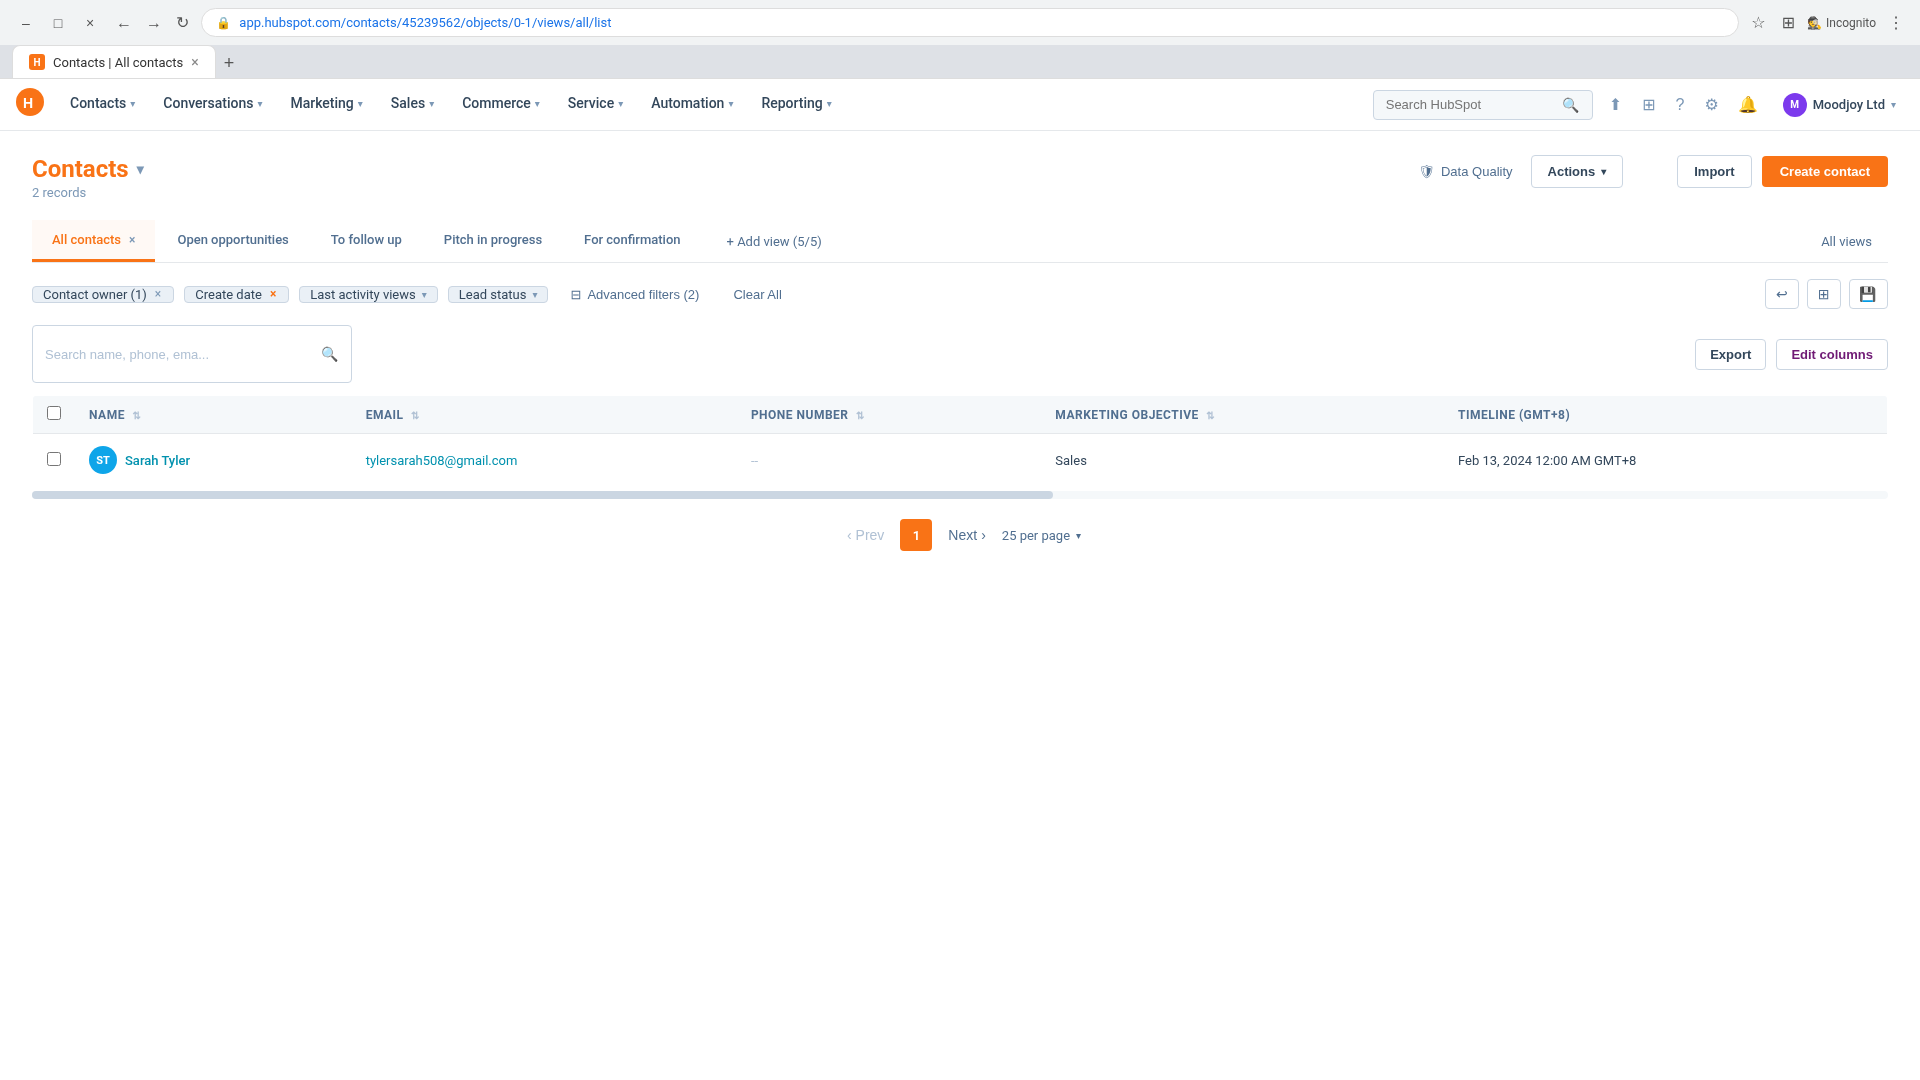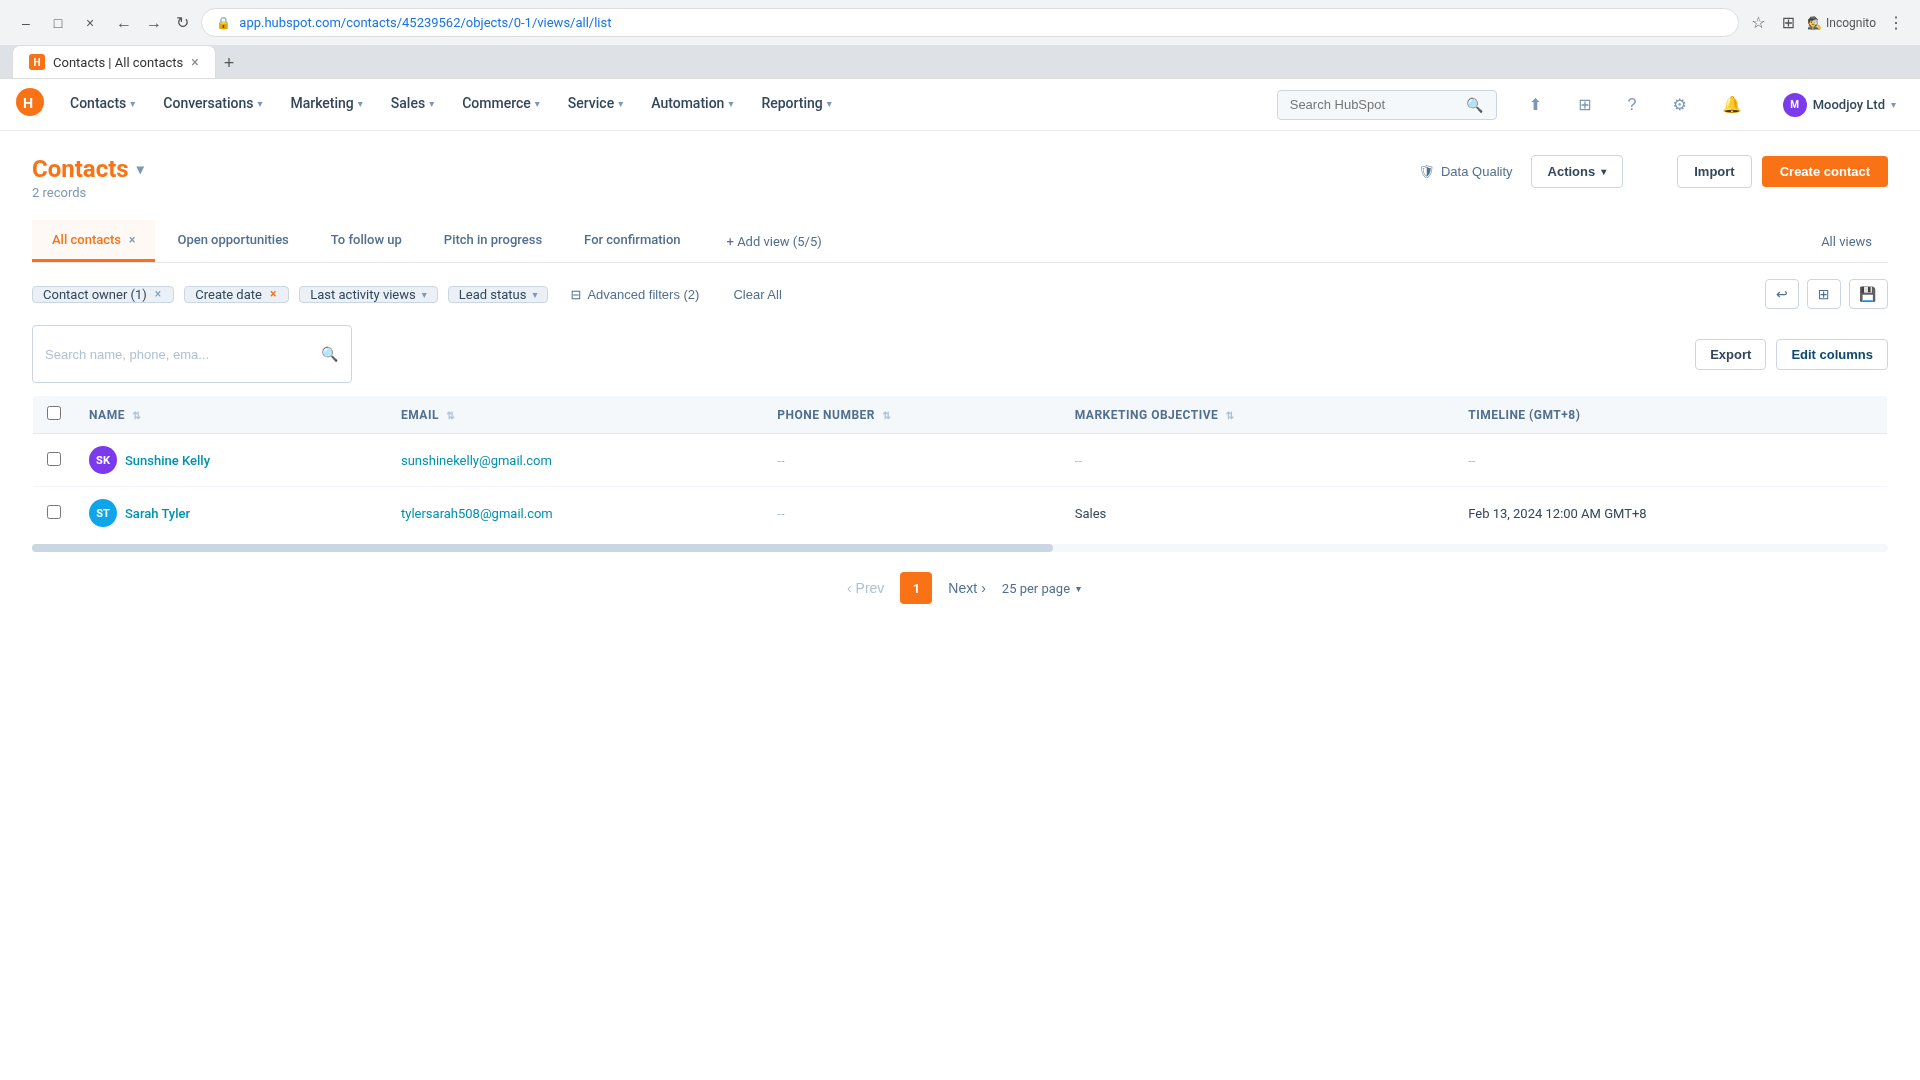--- a/index.html
+++ b/index.html
@@ -27,21 +27,21 @@
     
     .hs-topbar { display: flex; align-items: center; padding: 0 16px; height: 52px; background: #fff; border-bottom: 1px solid #e5e8eb; gap: 8px; }
     .hs-logo { color: #f97316; font-size: 24px; font-weight: bold; margin-right: 4px; }
 
     
     .hs-nav { display: flex; align-items: center; flex: 1; gap: 0; }
     .hs-nav-item { display: flex; align-items: center; gap: 4px; padding: 14px 14px; font-size: 14px; font-weight: 500; color: #33475b; cursor: pointer; white-space: nowrap; border-bottom: 3px solid transparent; }
     .hs-nav-item .chevron { font-size: 10px; color: #7c98b6; }
 
     
-    .hs-topbar-right { display: flex; align-items: center; gap: 28px; margin-left: auto; }
+    .hs-topbar-right { display: flex; align-items: center; gap: 12px; margin-left: auto; }
     .hs-search { display: flex; align-items: center; background: #f5f8fa; border: 1px solid #cbd6e2; border-radius: 4px; padding: 6px 12px; gap: 8px; width: 220px; }
     .hs-search input { border: none; background: none; outline: none; font-size: 13px; width: 100%; }
     .hs-icon-btn { background: none; border: none; cursor: pointer; color: #7c98b6; font-size: 16px; padding: 4px; border-radius: 4px; }
     .hs-user-badge { display: flex; align-items: center; gap: 6px; cursor: pointer; font-size: 13px; font-weight: 500; color: #33475b; padding: 4px 8px; border-radius: 4px; }
 
     
     .page-content { padding: 24px 32px; }
     .page-header { display: flex; align-items: flex-start; justify-content: space-between; margin-bottom: 20px; }
     .page-title-section { display: flex; flex-direction: column; }
     .page-title { display: flex; align-items: center; gap: 8px; font-size: 24px; font-weight: 700; color: #f97316; }
@@ -71,21 +71,21 @@
     .filter-bar-right { margin-left: auto; display: flex; gap: 8px; }
     .icon-btn-sm { background: none; border: 1px solid #cbd6e2; border-radius: 4px; padding: 6px 10px; cursor: pointer; color: #516f90; font-size: 14px; }
 
     
     .table-toolbar { display: flex; align-items: center; justify-content: space-between; margin-bottom: 12px; }
     .table-search { display: flex; align-items: center; background: #fff; border: 1px solid #cbd6e2; border-radius: 4px; padding: 20px 12px; gap: 8px; width: 320px; }
     .table-search input { border: none; background: none; outline: none; font-size: 13px; width: 100%; color: #33475b; }
     .table-search input::placeholder { color: #b0c1d4; }
     .table-actions { display: flex; gap: 10px; }
     .btn-export { background: #fff; border: 1px solid #cbd6e2; border-radius: 4px; padding: 7px 14px; font-size: 13px; font-weight: 600; color: #33475b; cursor: pointer; }
-    .btn-edit-cols { background: #fff; border: 1px solid #cbd6e2; border-radius: 4px; padding: 7px 14px; font-size: 13px; font-weight: 600; color: #0c4a6e; cursor: pointer; }
+    .btn-edit-cols { background: #fff; border: 1px solid #cbd6e2; border-radius: 4px; padding: 7px 14px; font-size: 13px; font-weight: 600; color: #701a75; cursor: pointer; }
 
     
     .contacts-table { width: 100%; border-collapse: collapse; border: 1px solid #e5e8eb; border-radius: 4px; overflow: hidden; }
     .contacts-table th { background: #f5f8fa; padding: 10px 14px; text-align: left; font-size: 12px; font-weight: 700; color: #516f90; text-transform: uppercase; letter-spacing: 0.5px; border-bottom: 1px solid #e5e8eb; white-space: nowrap; }
     .contacts-table th .sort-icon { color: #b0c1d4; font-size: 10px; margin-left: 4px; cursor: pointer; }
     .contacts-table td { padding: 12px 14px; font-size: 13px; color: #33475b; border-bottom: 1px solid #f0f3f7; vertical-align: middle; }
     .contacts-table .check-col { width: 40px; }
     .contact-avatar { width: 28px; height: 28px; border-radius: 50%; display: flex; align-items: center; justify-content: center; font-size: 11px; font-weight: 700; color: #fff; margin-right: 8px; flex-shrink: 0; }
     .contact-name-cell { display: flex; align-items: center; }
     .contact-link { color: #0091ae; text-decoration: none; font-weight: 500; }
@@ -328,45 +328,20 @@
             <th>
               <span>MARKETING OBJECTIVE</span>
               <span class="sort-icon">⇅</span>
             </th>
             <th>
               <span>TIMELINE (GMT+8)</span>
             </th>
           </tr>
         </thead>
         <tbody>
-          <tr id="row-0">
-            <td class="check-col">
-              <input type="checkbox" style="">
-            </td>
-            <td>
-              <div class="contact-name-cell">
-                <div class="contact-avatar" style="background:#7c3aed;">
-                  <span>SK</span>
-                </div>
-                <a class="contact-link" href="#">Sunshine Kelly</a>
-              </div>
-            </td>
-            <td>
-              <a class="contact-email-link" href="#">sunshinekelly@gmail.com</a>
-            </td>
-            <td>
-              <span class="muted">--</span>
-            </td>
-            <td>
-              <span class="muted">--</span>
-            </td>
-            <td>
-              <span class="muted">--</span>
-            </td>
-          </tr>
           <tr id="row-1">
             <td class="check-col">
               <input type="checkbox" style="">
             </td>
             <td>
               <div class="contact-name-cell">
                 <div class="contact-avatar" style="background:#0ea5e9;">
                   <span>ST</span>
                 </div>
                 <a class="contact-link" href="#">Sarah Tyler</a>

